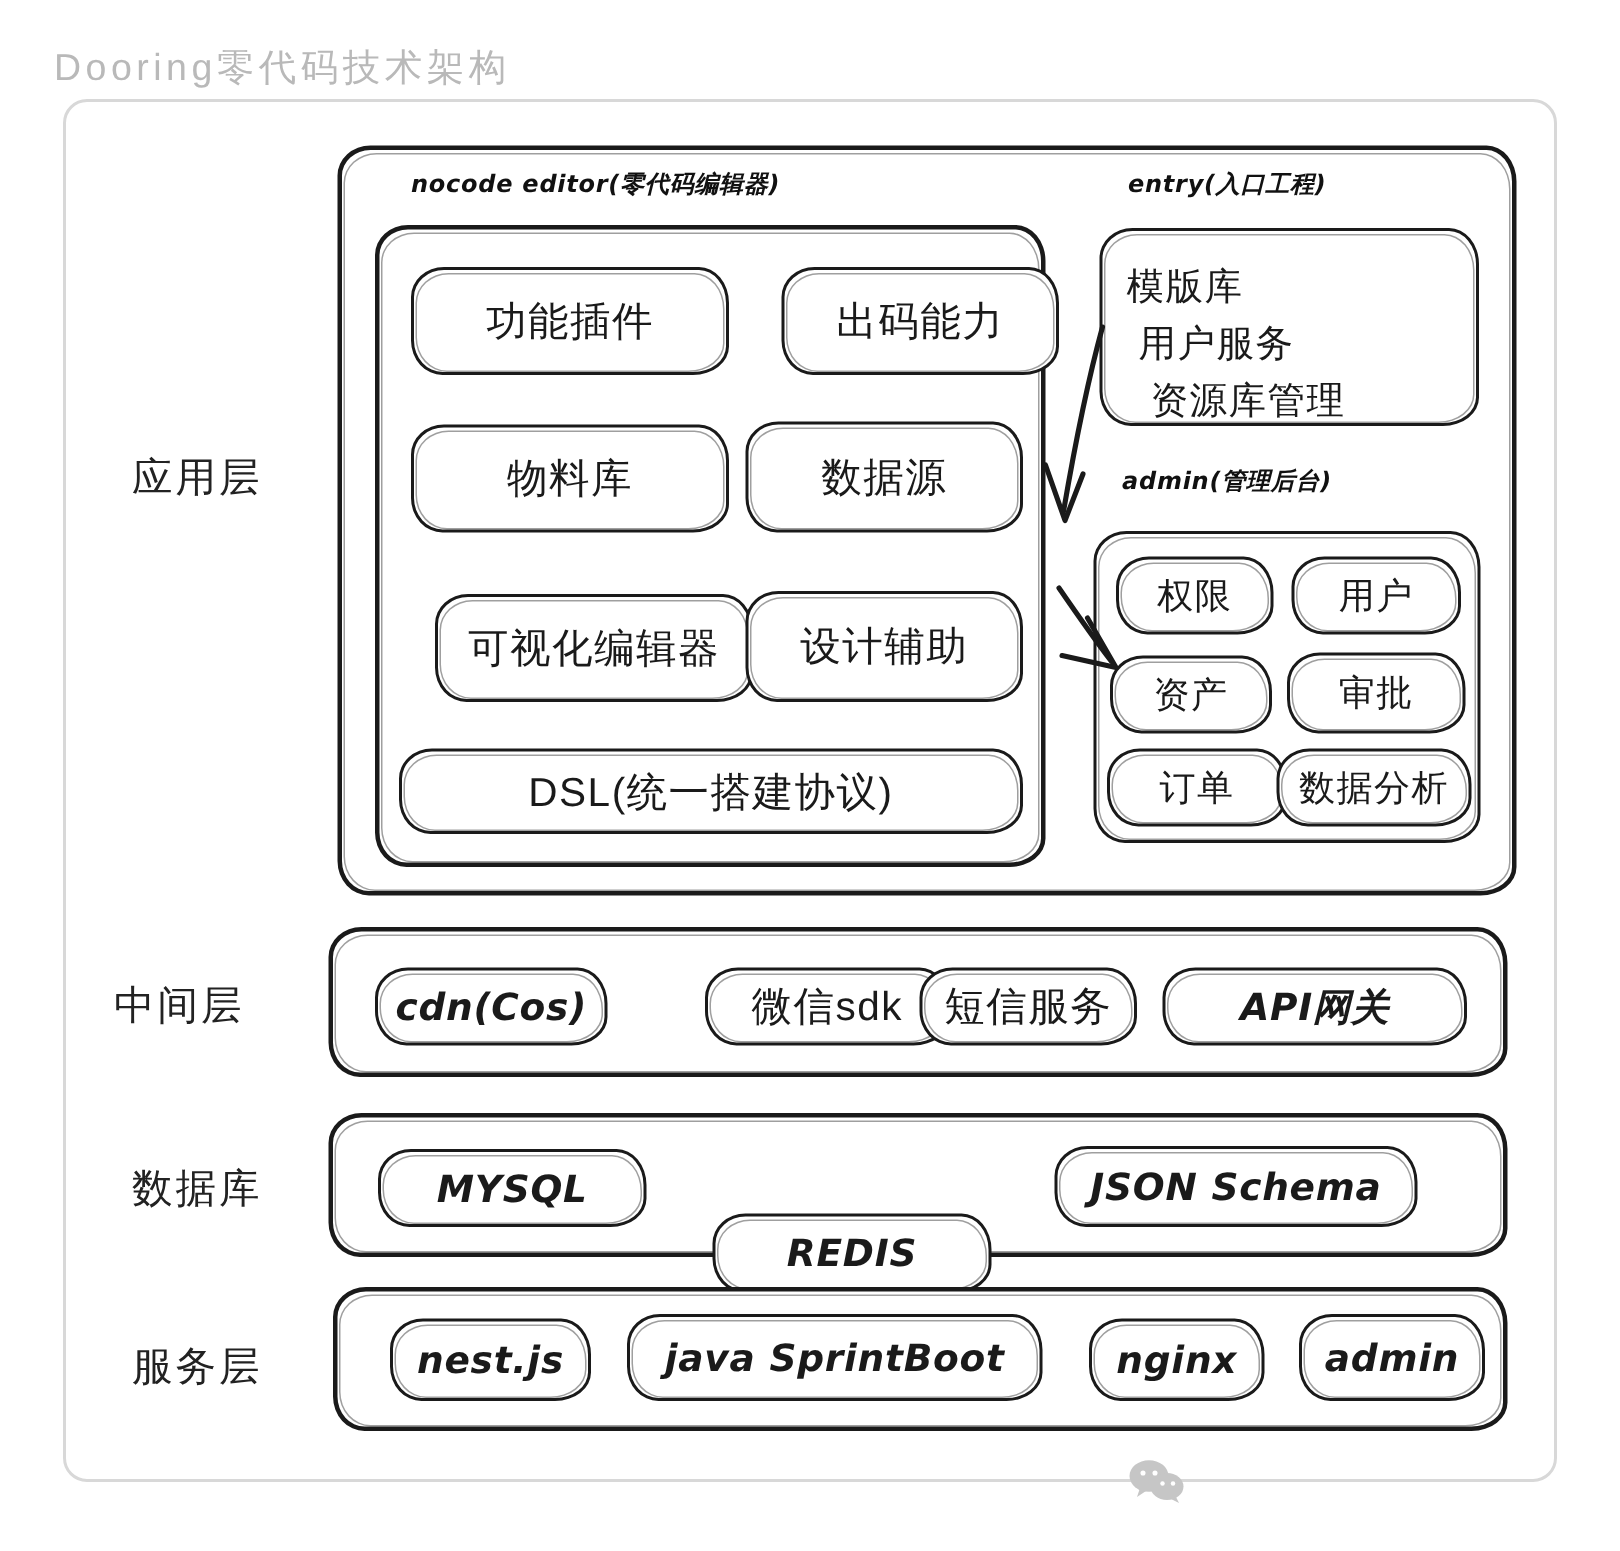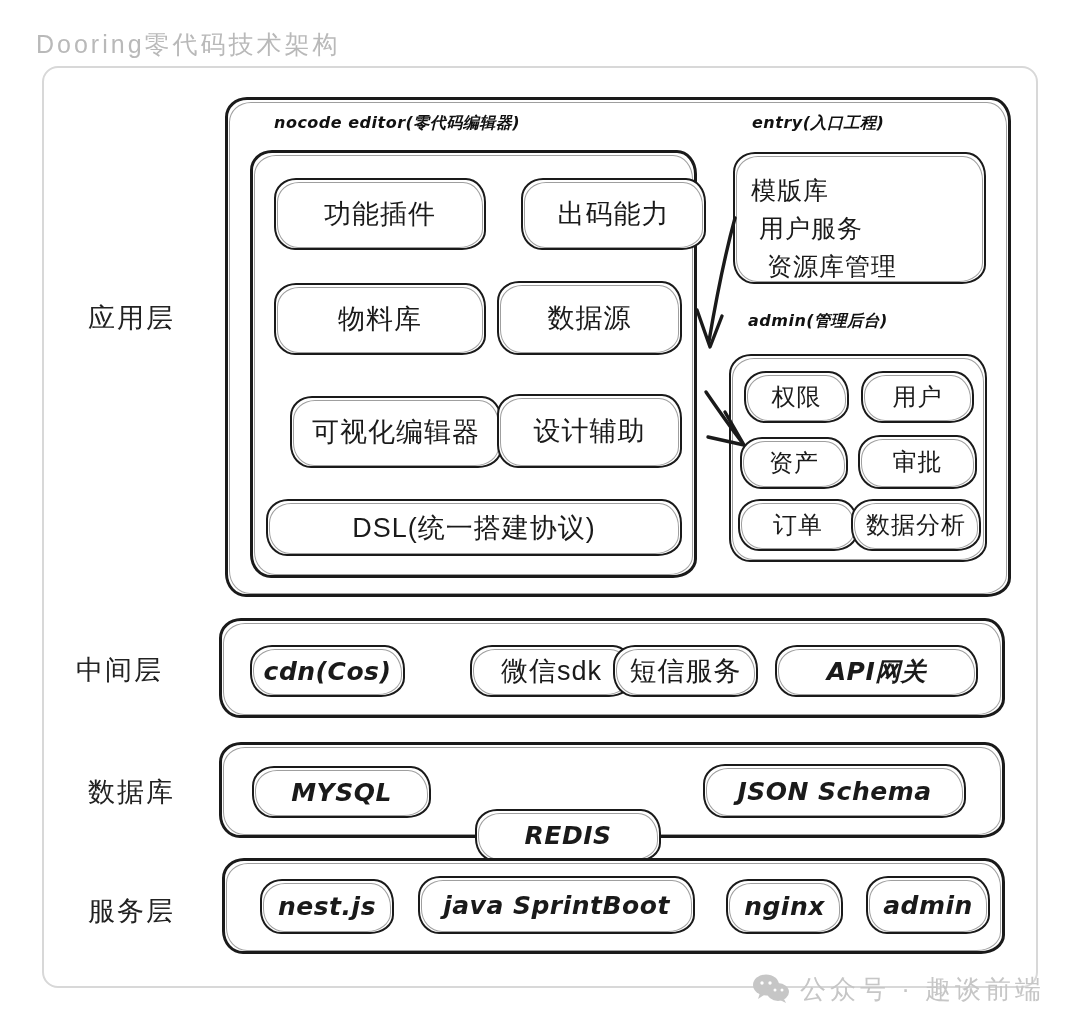--- a/index.html
+++ b/index.html
@@ -231,21 +231,21 @@
 </div>
 
 <div class="hbox thick" style="left:219px; top:742px; width:786px; height:96px;"></div>
 
 <div class="hbox thin" style="left:252px; top:766px; width:179px; height:52px;">
   <span class="cell-text latin">MYSQL</span>
 </div>
 <div class="hbox thin" style="left:475px; top:765px; width:186px; height:53px;margin-top:44px;">
   <span class="cell-text latin">REDIS</span>
 </div>
-<div class="hbox thin" style="left:703px; top:764px; width:263px; height:54px;">
+<div class="hbox thin" style="left:703px; top:764px; width:242px; height:54px;">
   <span class="cell-text latin">JSON Schema</span>
 </div>
 
 <div class="hbox thick" style="left:222px; top:858px; width:783px; height:96px;"></div>
 
 <div class="hbox thin" style="left:260px; top:879px; width:134px; height:55px;">
   <span class="cell-text latin">nest.js</span>
 </div>
 <div class="hbox thin" style="left:418px; top:876px; width:277px; height:58px;">
   <span class="cell-text latin">java SprintBoot</span>
@@ -272,14 +272,13 @@
       <ellipse cx="14" cy="12" rx="13" ry="10.5" fill="#c6c6c6"></ellipse>
       <polygon points="8,20 6,26 12,22" fill="#c6c6c6"></polygon>
       <ellipse cx="26" cy="19" rx="11" ry="9" fill="#c6c6c6"></ellipse>
       <polygon points="32,26 34,30 28,27" fill="#c6c6c6"></polygon>
       <circle cx="10" cy="10" r="1.7" fill="#ffffff"></circle>
       <circle cx="18" cy="10" r="1.7" fill="#ffffff"></circle>
       <circle cx="23" cy="17" r="1.5" fill="#ffffff"></circle>
       <circle cx="30" cy="17" r="1.5" fill="#ffffff"></circle>
     </svg>
   </span>
-  <span class="wm-text">公众号 · 趣谈前端</span>
 </div>
 
 </body></html>

